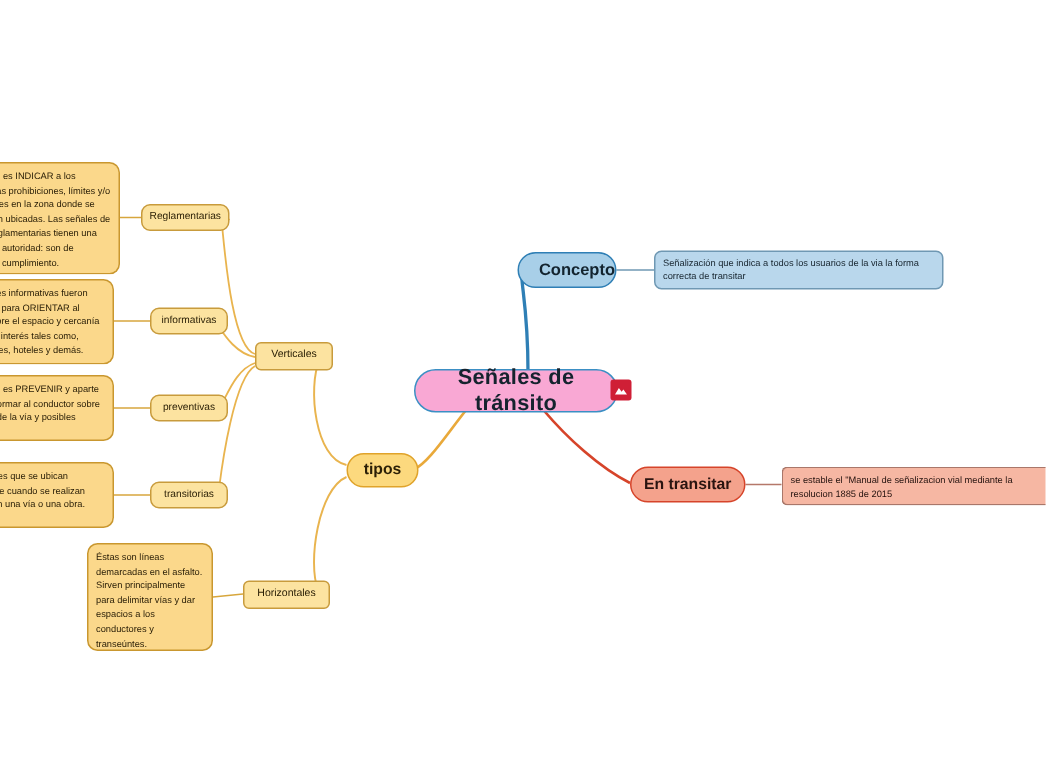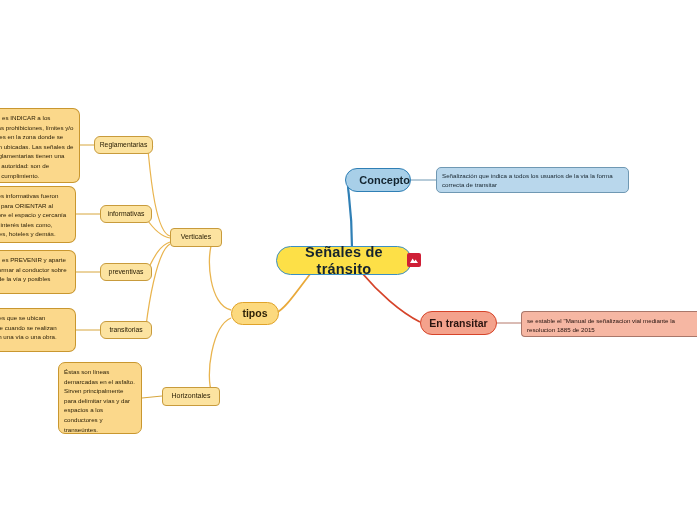--- a/index.html
+++ b/index.html
@@ -33,21 +33,21 @@
     box-sizing: border-box;
     display: flex;
     align-items: center;
     justify-content: center;
     text-align: center;
     line-height: 1.15;
   }
 
   
   .root-node {
-    background: #fde047;
+    background: #f9a8d4;
     border: 1.6px solid #3b8fc4;
     border-radius: 16px;
     font-size: 14.5px;
     font-weight: bold;
     color: #15232e;
     letter-spacing: .2px;
     padding: 0 10px;
   }
   .root-badge {
     position: absolute;

